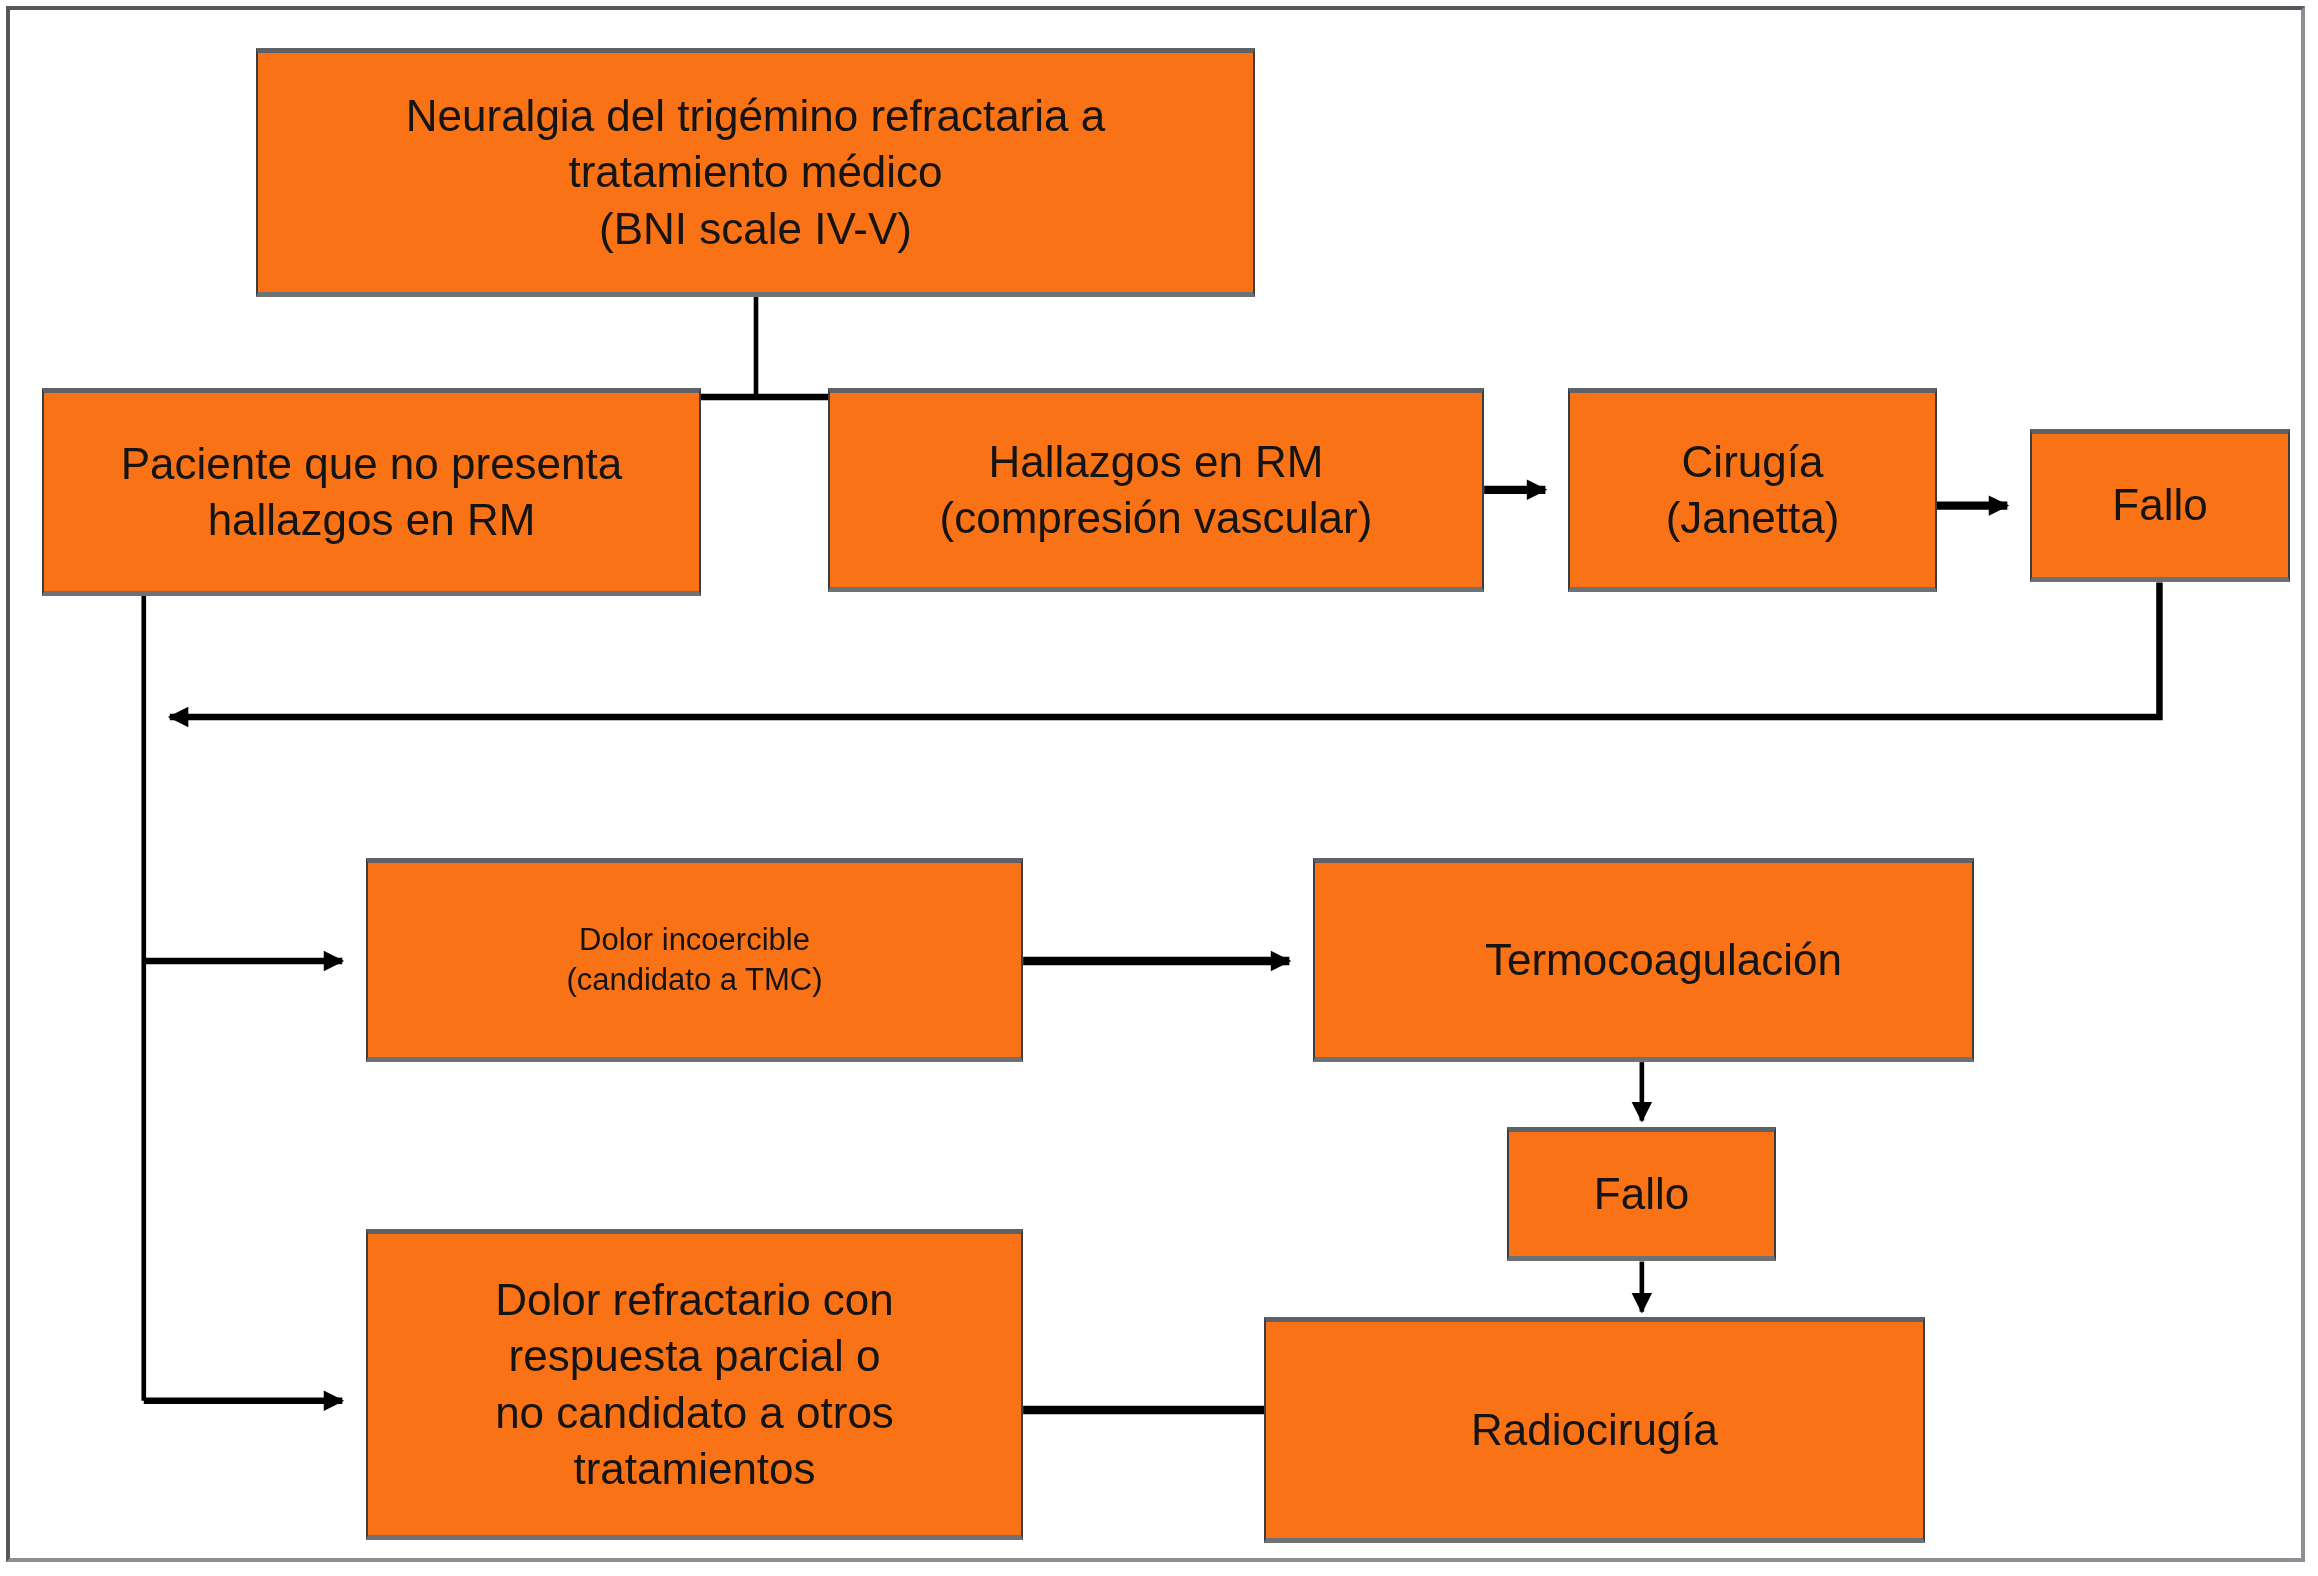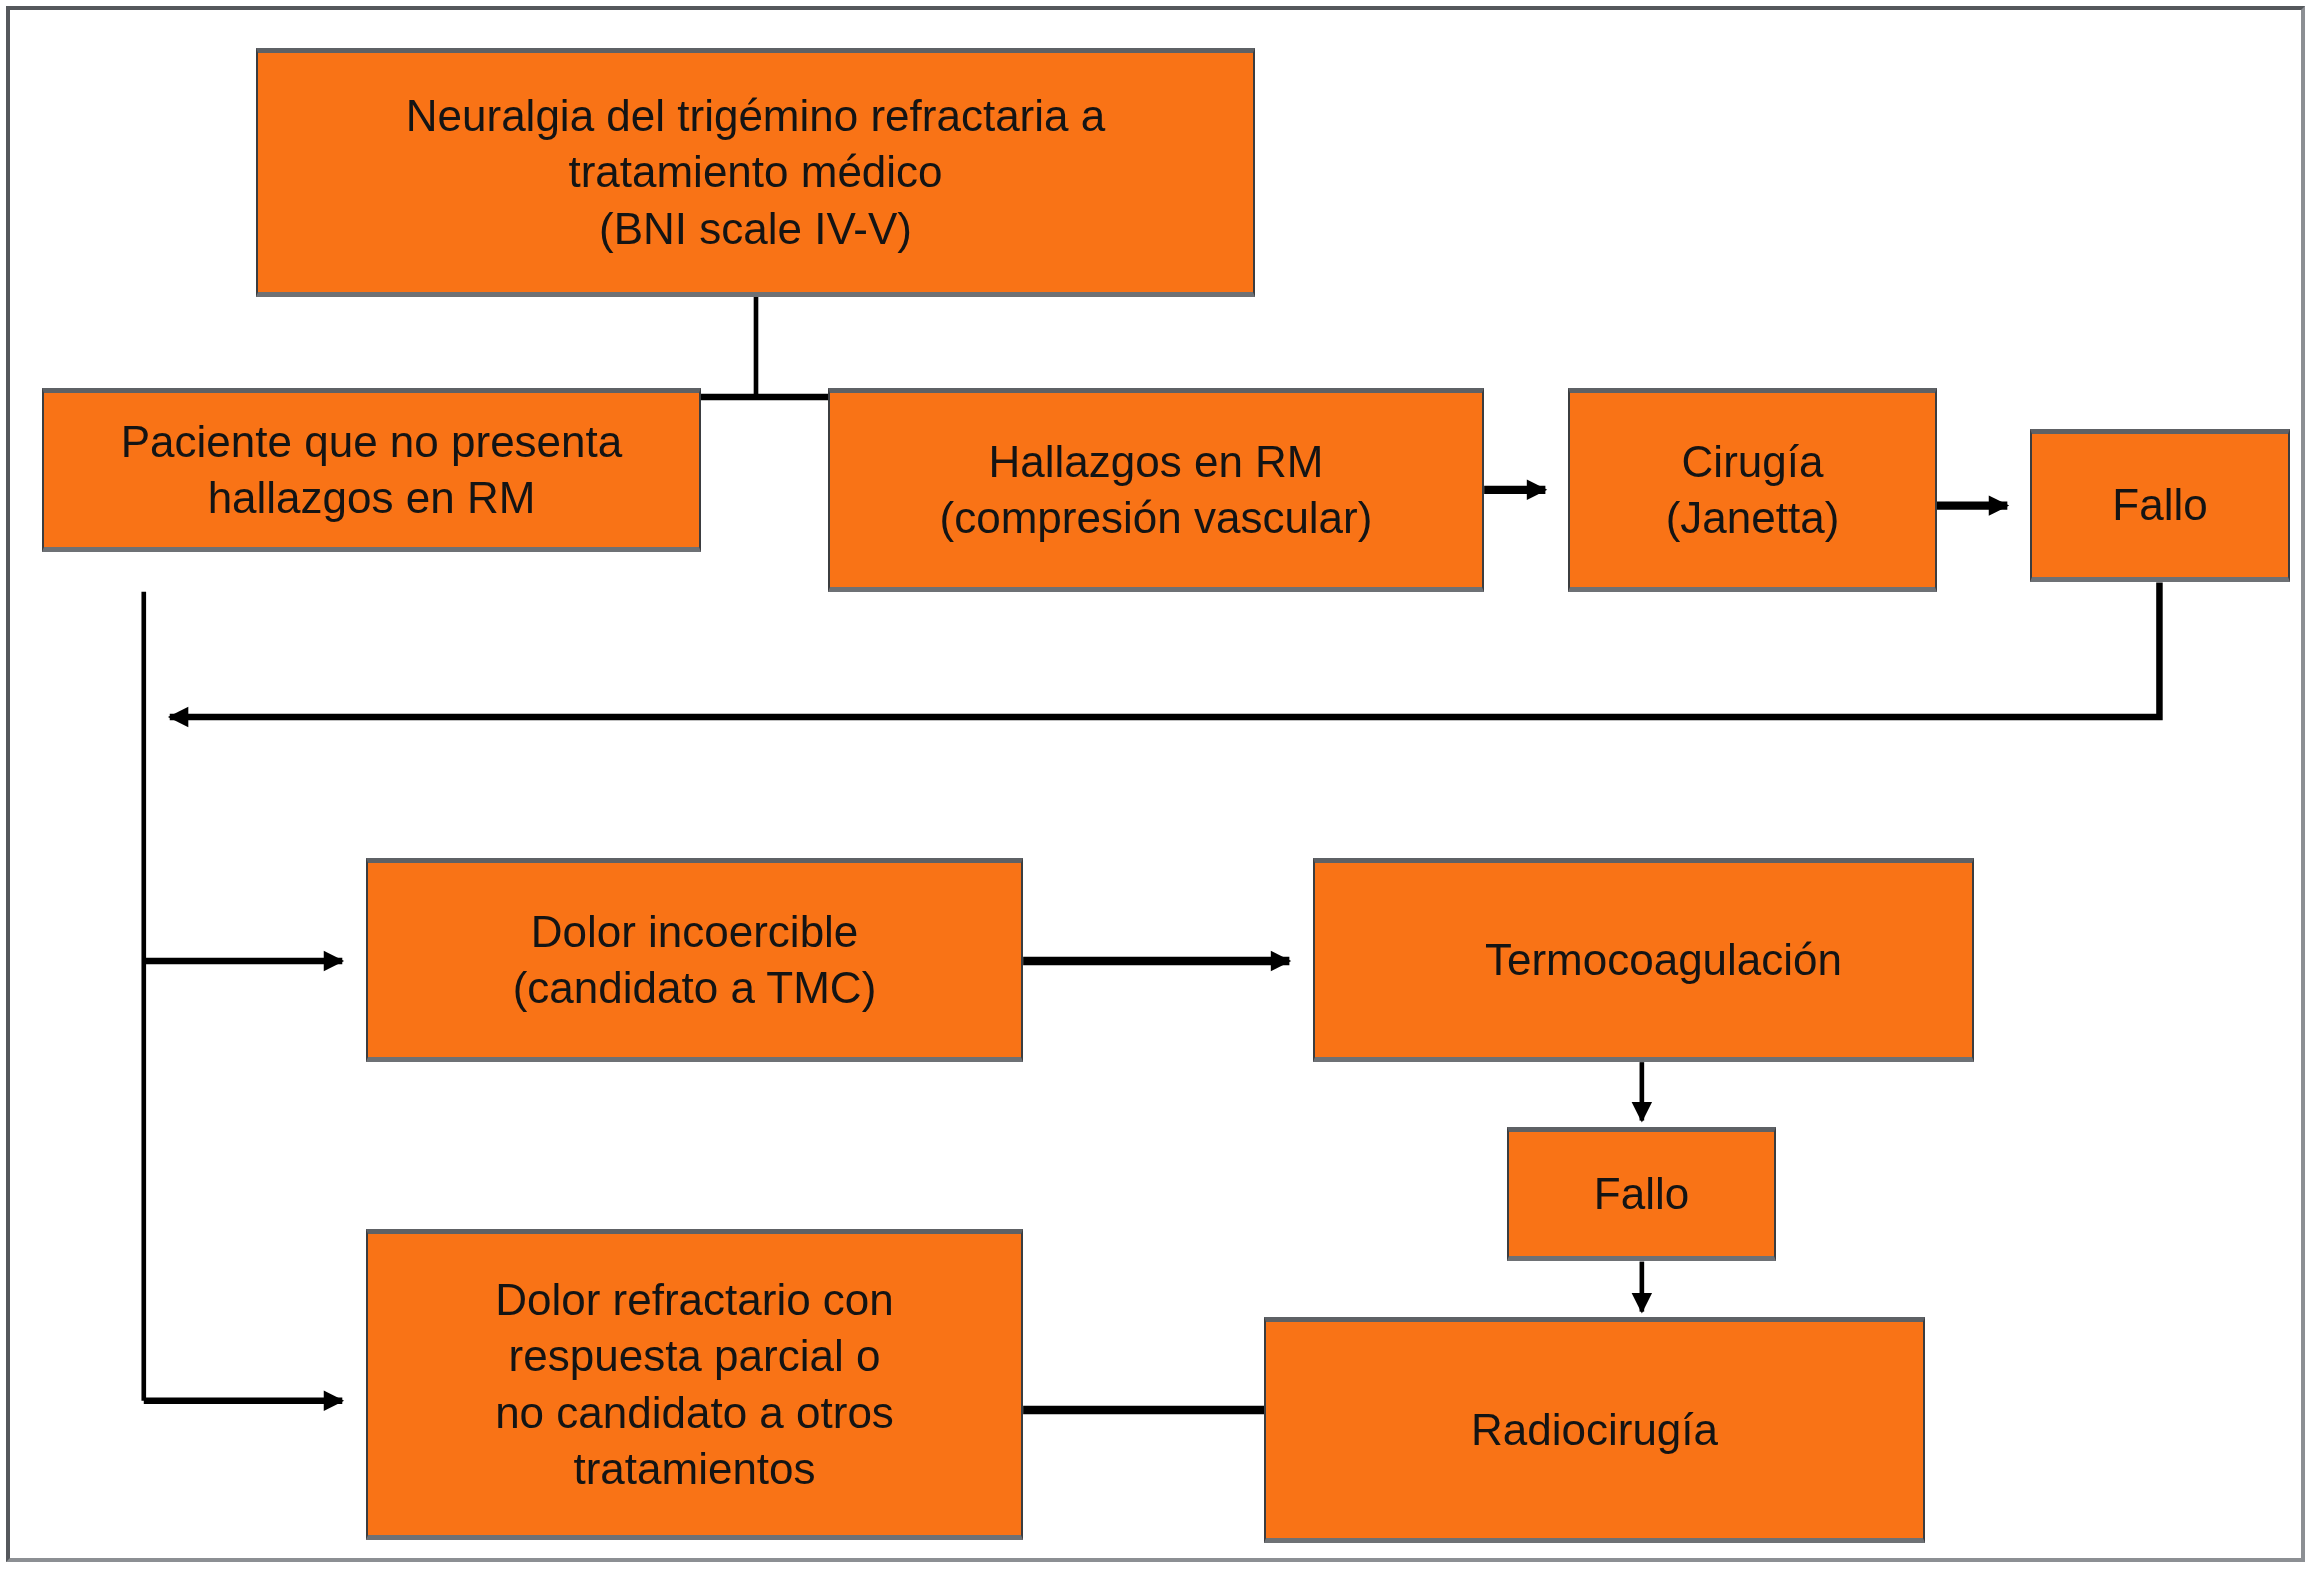--- a/index.html
+++ b/index.html
@@ -57,25 +57,25 @@
   }
   .node .node-text {
     display: block;
     width: 100%;
     padding: 0 9.3px;
     box-sizing: border-box;
     white-space: pre-line;
   }
   
   #node-origen      { left: 256px;  top: 48px;   width: 999px; height: 249px; font-size: 44px; }
-  #node-sin-hallaz  { left: 42px;   top: 388px;  width: 659px;  height: 164px; font-size: 44px; }
+  #node-sin-hallaz  { left: 42px;   top: 388px;  width: 659px;  height: 208px; font-size: 44px; }
   #node-hallazgos   { left: 828px;  top: 388px;  width: 656px;  height: 204px; font-size: 44px; }
   #node-cirugia     { left: 1568px; top: 388px;  width: 369px;  height: 204px; font-size: 44px; }
   #node-fallo-1     { left: 2030px; top: 429px;  width: 260px;  height: 153px; font-size: 44px; }
-  #node-incoercible { left: 366px;  top: 858px;  width: 657px;  height: 204px; font-size: 44px; }
+  #node-incoercible { left: 366px;  top: 858px;  width: 657px;  height: 204px; font-size: 31px; }
   #node-termo       { left: 1313px; top: 858px;  width: 661px;  height: 204px; font-size: 44px; padding-left: 40px; }
   #node-fallo-2     { left: 1507px; top: 1127px; width: 269px;  height: 134px; font-size: 44px; }
   #node-refractario { left: 366px;  top: 1229px; width: 657px;  height: 311px; font-size: 44px; }
   #node-radio       { left: 1264px; top: 1317px; width: 661px;  height: 226px; font-size: 44px; }
 </style>
 </head>
 <body>
 
 <div id="figure-root">
 

